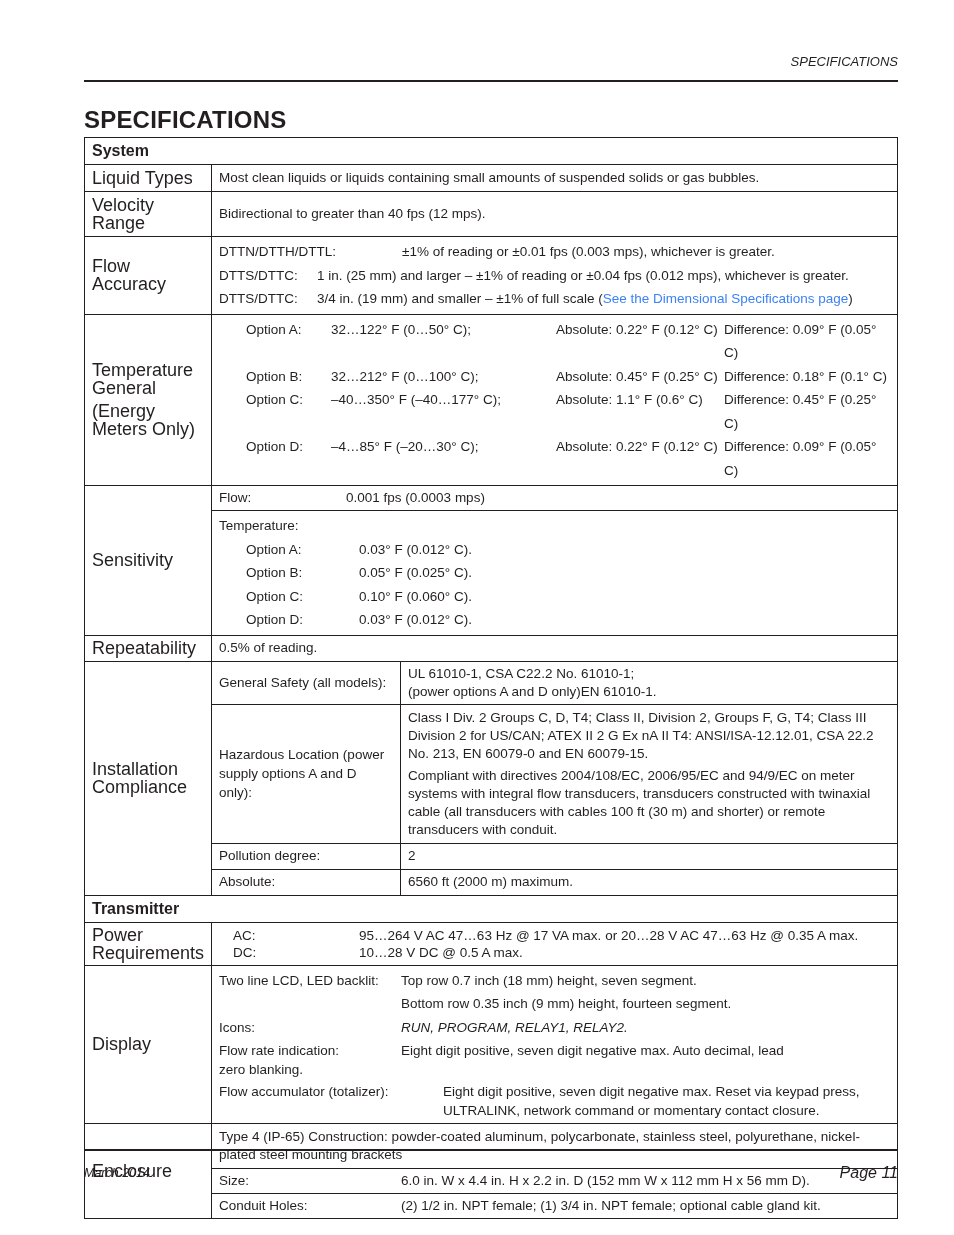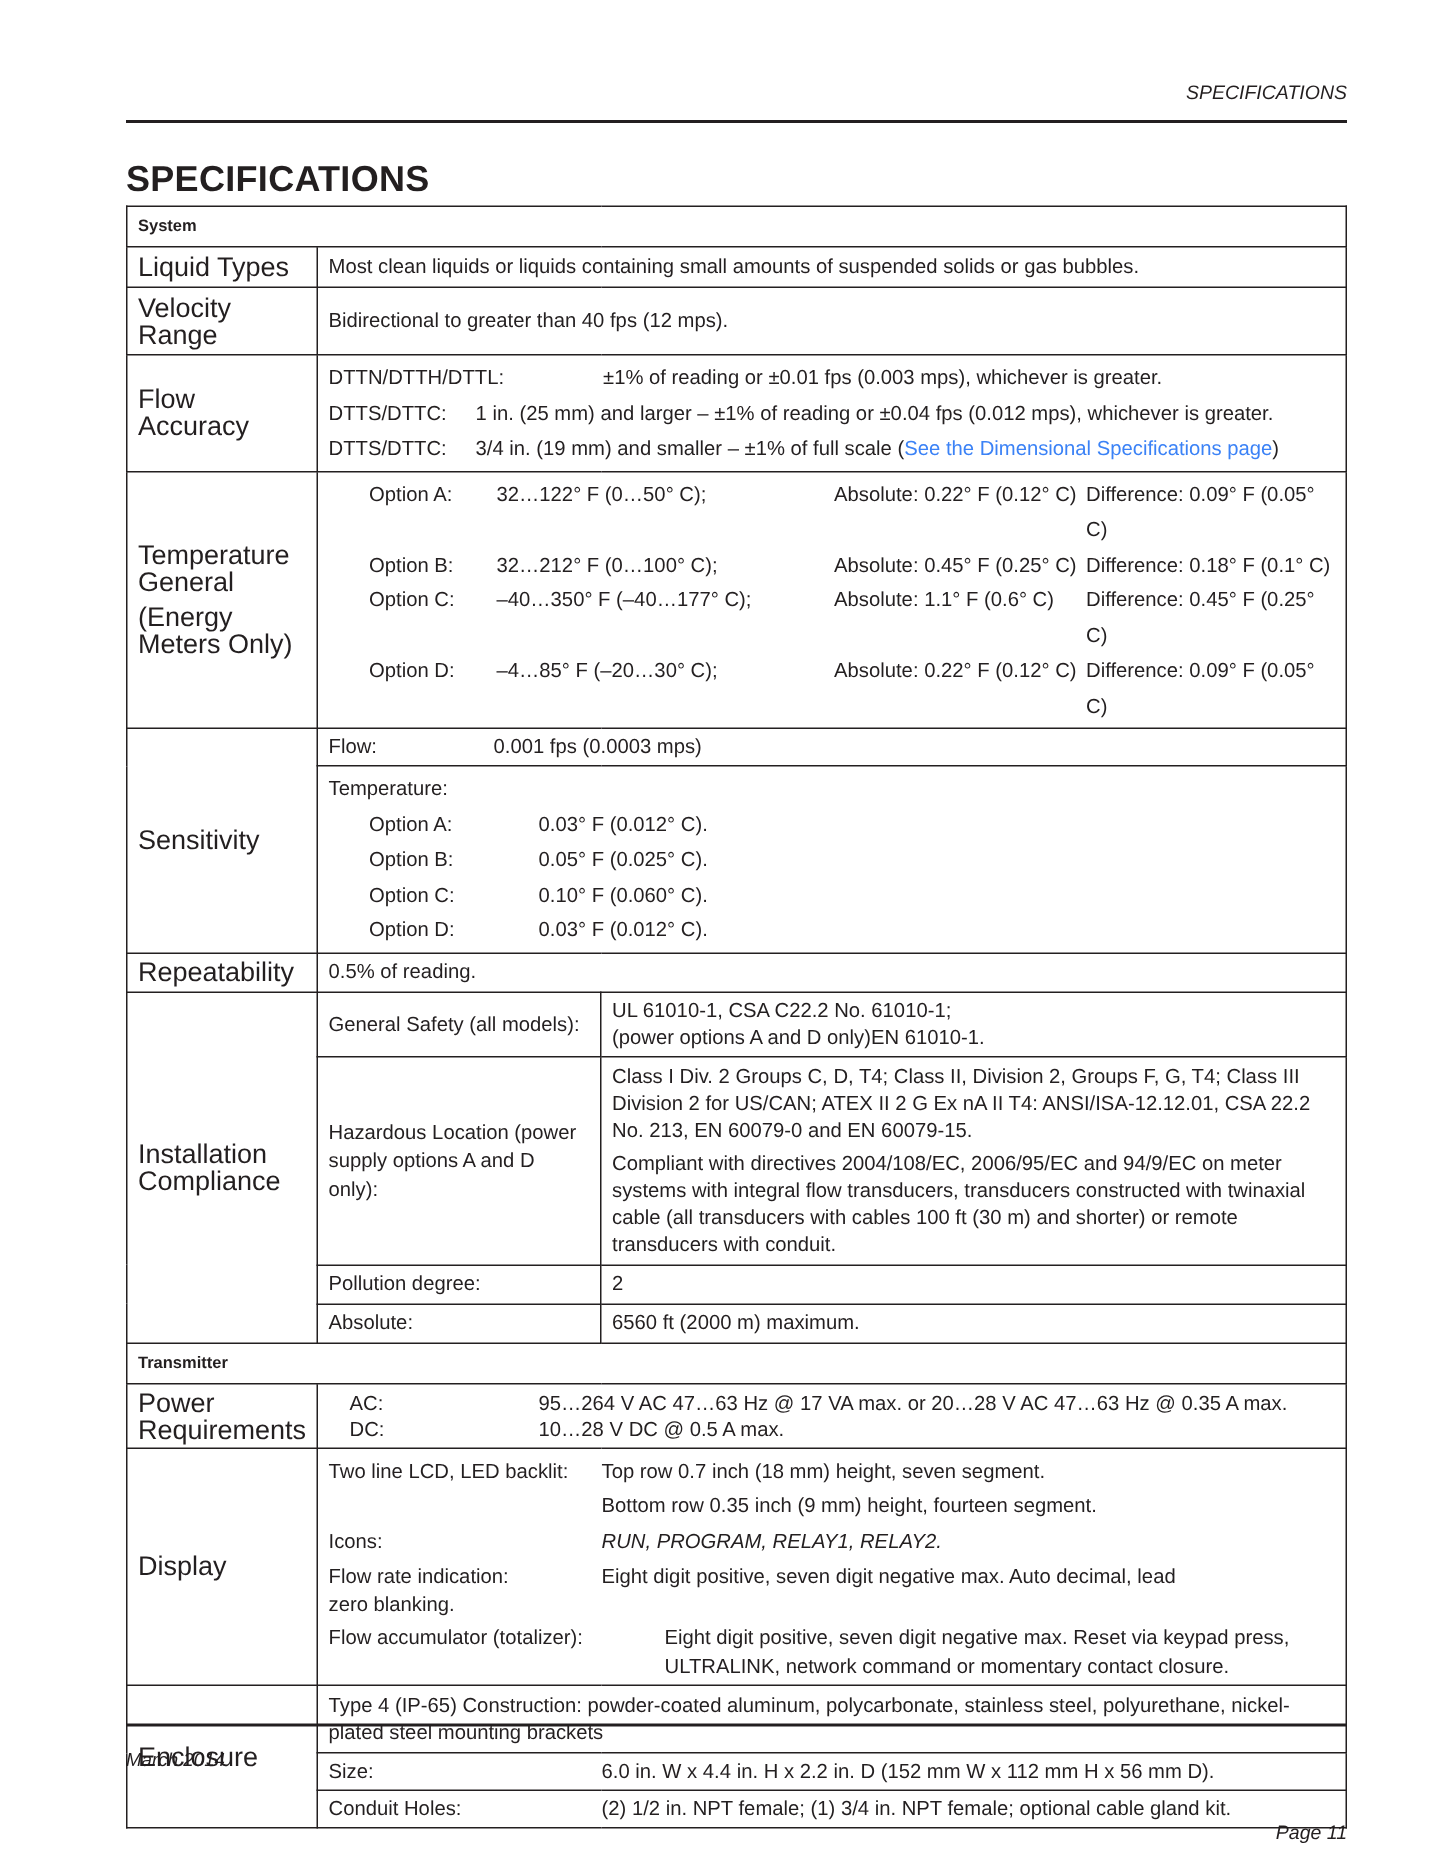--- a/index.html
+++ b/index.html
@@ -2,31 +2,31 @@
 <html><head>
 <meta charset="utf-8">
 <style>
   html, body { margin: 0; padding: 0; background: #ffffff; }
   body { width: 954px; height: 1235px; position: relative; font-family: "Liberation Sans", sans-serif; color: #231f20; }
   .running-header { position: absolute; top: 54px; right: 56px; font-size: 13px; font-style: italic; }
   .rule-top { position: absolute; top: 80px; left: 84px; width: 814px; height: 2px; background: #231f20; }
   .page-title { position: absolute; top: 106px; left: 84px; font-size: 24px; font-weight: bold; margin: 0; letter-spacing: 0.2px; }
   table.spec { position: absolute; top: 137px; left: 84px; width: 814px; border-collapse: collapse; font-size: 13.5px; }
   table.spec td { border: 1px solid #231f20; vertical-align: middle; padding: 3px 7px; line-height: 18px; }
-  td.section { font-weight: bold; font-size: 11px; padding: 4px 7px; height: 20px; }
+  td.section { font-weight: bold; font-size: 16px; padding: 4px 7px; height: 20px; }
   td.label { font-weight: normal; width: 98px; font-size: 18px; line-height: 19px; }
   .line { display: flex; line-height: 23.5px; }
   .line .k { flex: none; }
   .ind { padding-left: 27px; }
   .red { color: #3b82f6; }
   .ital { font-style: italic; }
   .p { margin: 0; }
   .rule-bottom { position: absolute; top: 1149px; left: 84px; width: 814px; height: 2px; background: #231f20; }
   .footer-left { position: absolute; top: 1166px; left: 84px; font-size: 12.5px; font-style: italic; }
-  .footer-right { position: absolute; top: 1214px; right: 56px; font-size: 13px; font-style: italic; text-align: right; }
+  .footer-right { position: absolute; top: 1164px; right: 56px; font-size: 16px; font-style: italic; text-align: right; }
 </style>
 </head>
 <body>
 
 <div class="running-header">SPECIFICATIONS</div>
 <div class="rule-top"></div>
 <h1 class="page-title">SPECIFICATIONS</h1>
 
 <table class="spec">
 
@@ -87,21 +87,21 @@
         <span class="k" style="width:85px;">Option D:</span>
         <span class="k" style="width:225px;">–4…85° F (–20…30° C);</span>
         <span class="k" style="width:168px;">Absolute: 0.22° F (0.12° C)</span>
         <span>Difference: 0.09° F (0.05° C)</span>
       </div>
     </td>
   </tr>
   <tr>
     <td class="label" rowspan="2">Sensitivity</td>
     <td colspan="2">
-      <div class="line" style="line-height:18px;">
+      <div class="line" style="line-height:18px;gap:17px;">
         <span class="k" style="width:110px;">Flow:</span>
         <span>0.001 fps (0.0003 mps)</span>
       </div>
     </td>
   </tr>
   <tr>
     <td colspan="2">
       <div class="line">Temperature:</div>
       <div class="line ind">
         <span class="k" style="width:113px;">Option A:</span>

